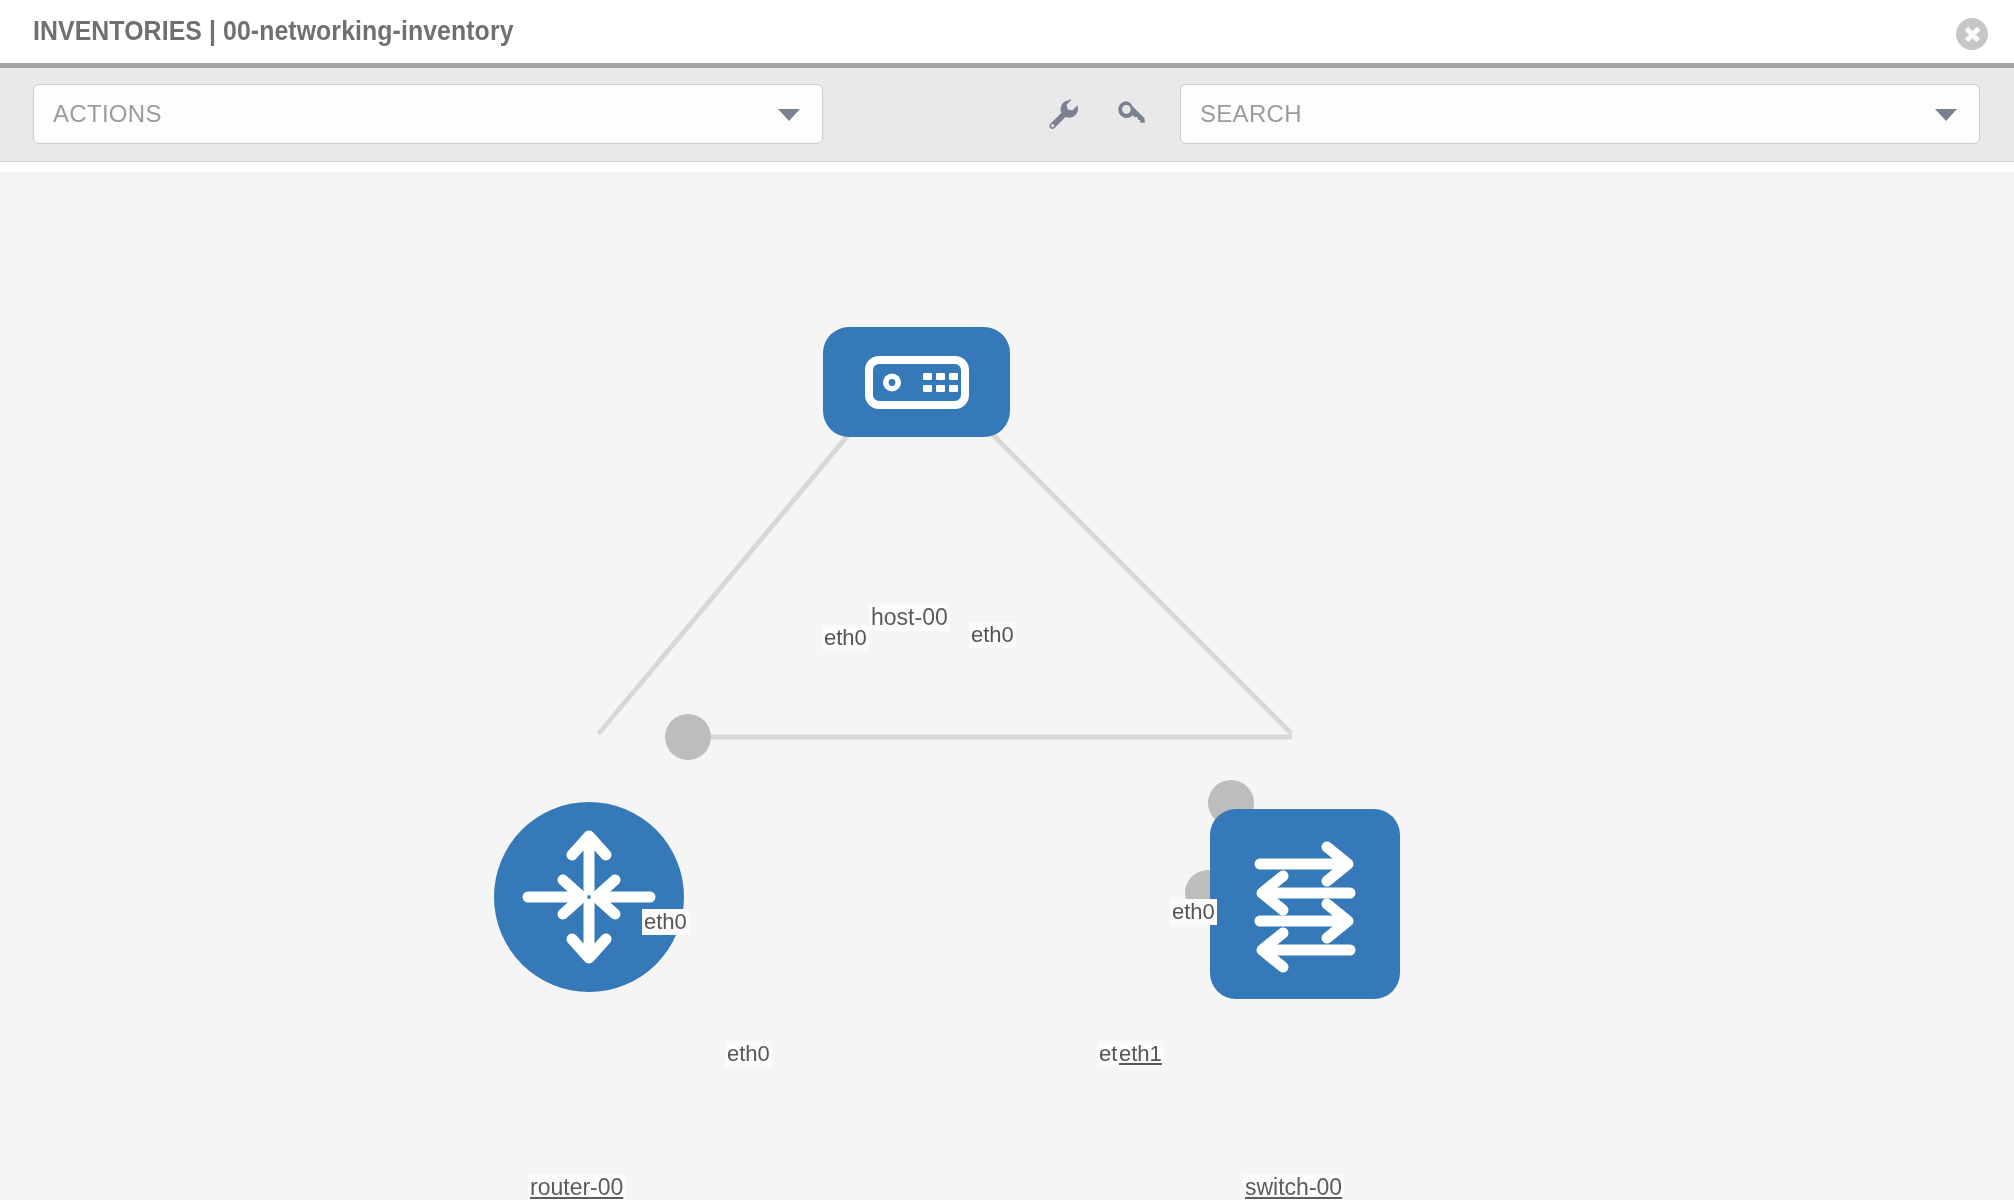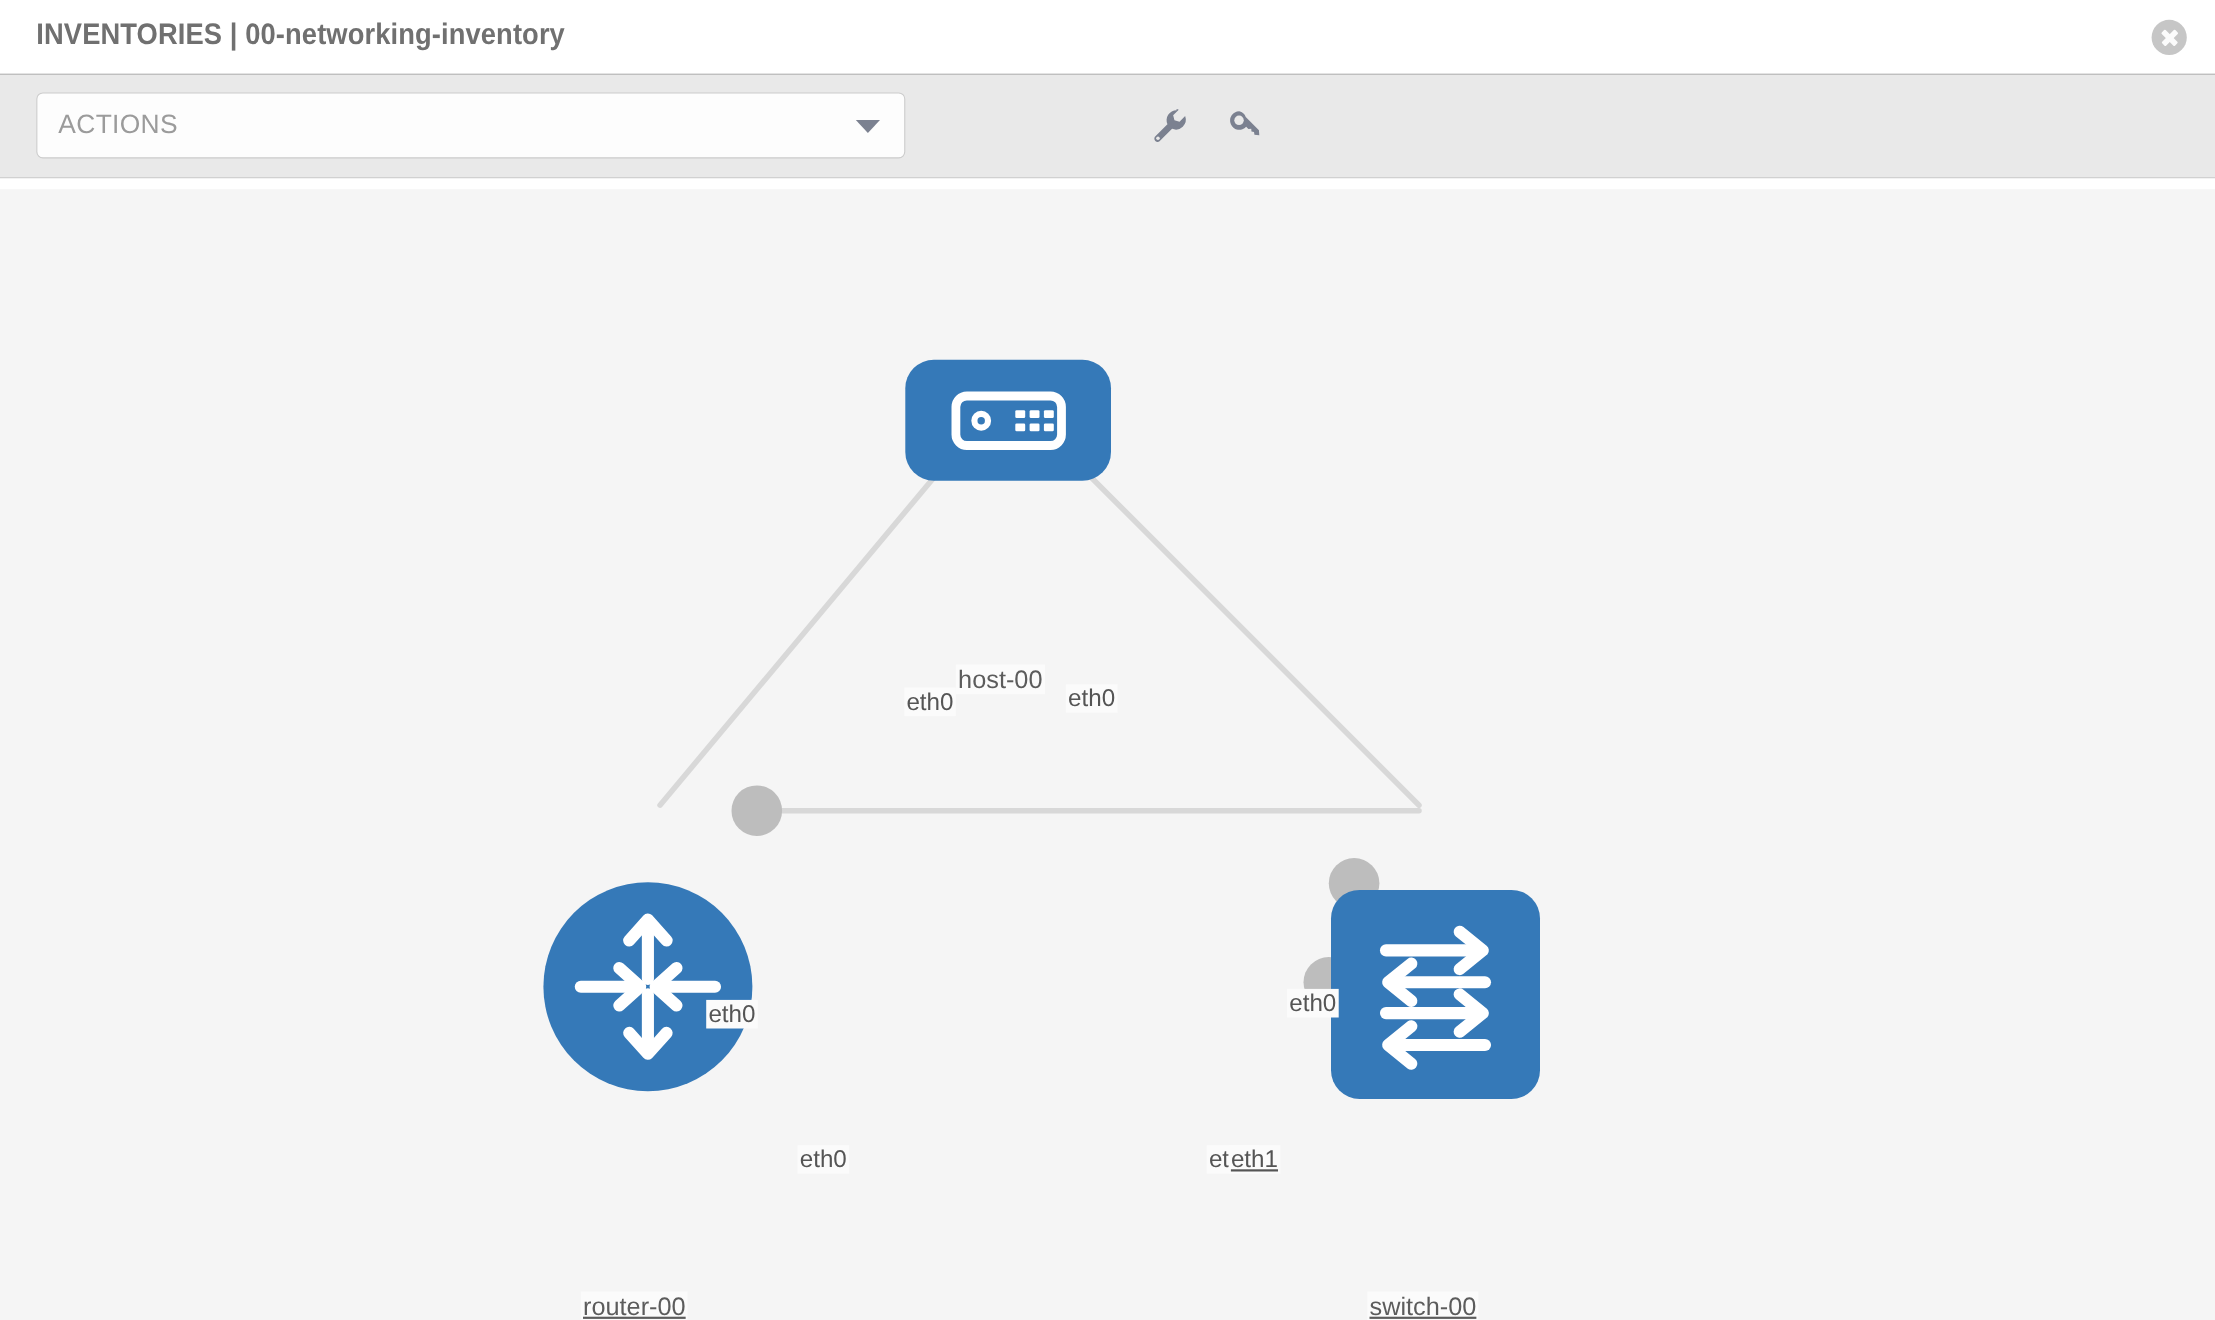--- a/index.html
+++ b/index.html
@@ -15,21 +15,21 @@
     position: relative;
   }
 
   
   #header {
     position: absolute;
     left: 0; top: 0;
     width: 2014px;
     height: 68px;
     background: #ffffff;
-    border-bottom: 1px solid #a3a3a3;
+    border-bottom: 5px solid #a3a3a3;
     box-sizing: border-box;
   }
   #page-title {
     position: absolute;
     left: 33px;
     top: 16px;
     font-size: 27px;
     font-weight: bold;
     color: #707070;
     letter-spacing: 0.1px;
@@ -238,20 +238,24 @@
     </svg>
   </span>
 
   <span class="tool-icon" id="key-icon">
     <svg viewBox="0 0 34 34" width="34" height="34" aria-hidden="true">
       <path d="M13.6 4.2a8.4 8.4 0 1 0 6.3 14.0l2.0 2.0 2.6-0.2 0.2 2.6 2.3 0.3 0.4 2.6 4.4 0.4-0.3-4.6-12.0-12.0A8.4 8.4 0 0 0 13.6 4.2z" fill="#7b8190"></path>
       <circle cx="13.4" cy="12.4" r="4.3" fill="#e9e9e9"></circle>
     </svg>
   </span>
 
+  <div class="field" id="search-field">
+    <span class="ph">SEARCH</span>
+    <span class="caret"></span>
+  </div>
 </div>
 
 <div id="canvas">
 
   <svg id="graph-svg" aria-hidden="true">
     <g stroke="#d8d8d8" stroke-width="5" fill="none" stroke-linecap="round">
       <line x1="880" y1="225" x2="600" y2="560"></line>
       <line x1="955" y1="225" x2="1290" y2="560"></line>
       <line x1="700" y1="565" x2="1290" y2="565"></line>
     </g>

